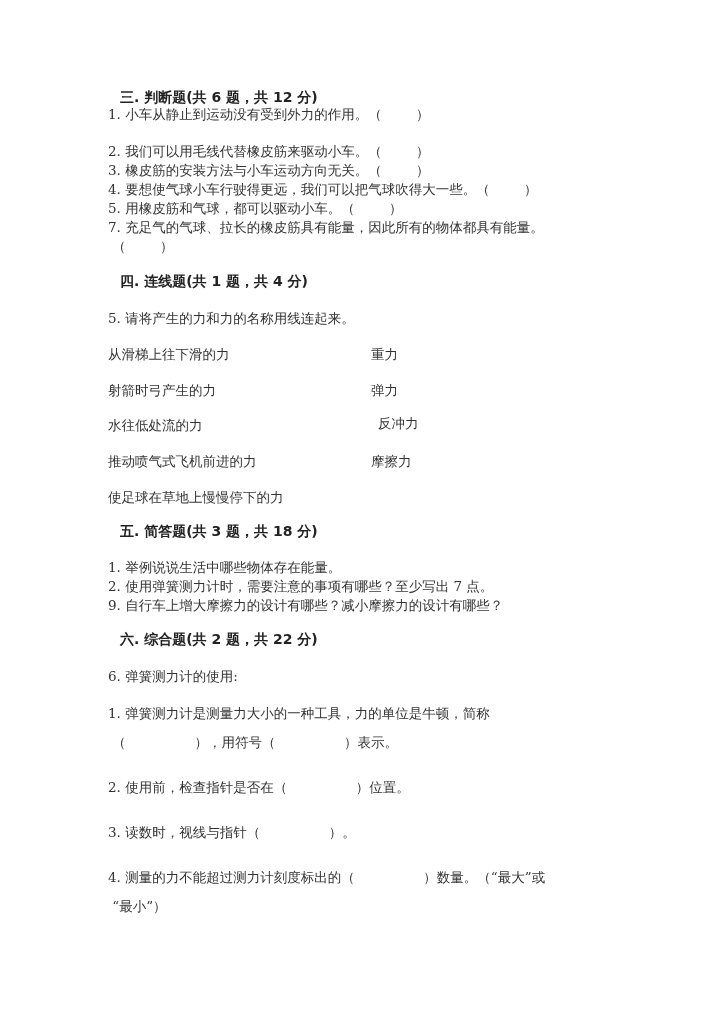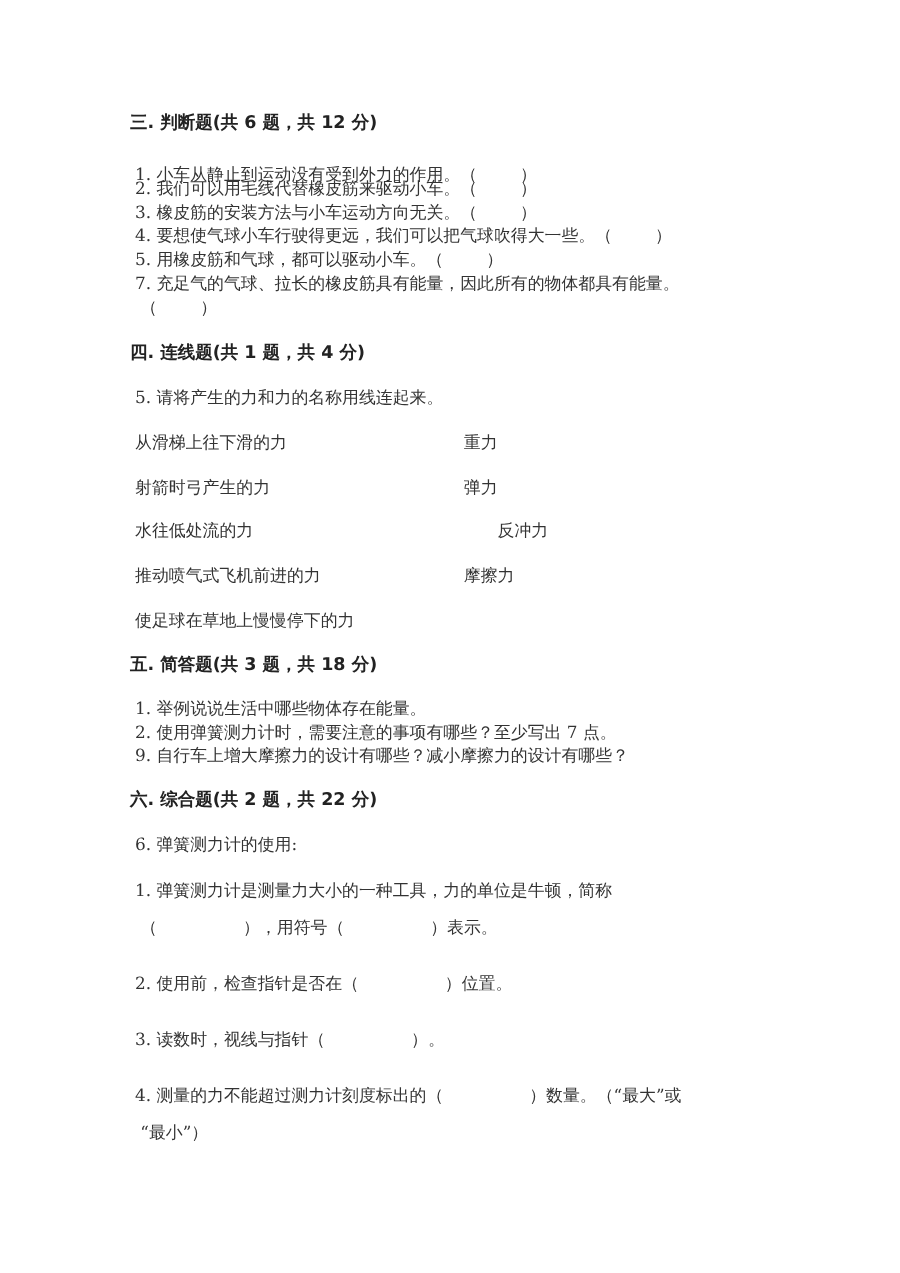--- a/index.html
+++ b/index.html
@@ -6,34 +6,34 @@
   body {
     width: 720px; height: 1018px; position: relative; overflow: hidden;
     font-family: "DejaVu Serif", "Liberation Serif", serif;
     color: #2b2b2b;
   }
   .line {
     position: absolute; left: 108px; white-space: pre;
     font-size: 13.5px; line-height: 18px; color: #333;
   }
   .heading {
-    position: absolute; left: 104px; white-space: pre;
+    position: absolute; left: 120px; white-space: pre;
     font-size: 14px; font-weight: bold; color: #222;
     font-family: "DejaVu Sans", "Liberation Sans", sans-serif;
     text-align: right;
   }
   .right { left: 371px; }
-  .right.indent { left: 398px; }
+  .right.indent { left: 378px; font-family: Liberation Mono, monospace; }
 </style>
 </head>
 <body>
 
 <div>
   <div class="heading" style="top:89px">三. 判断题(共 6 题，共 12 分)</div>
-  <div class="line" style="top:131px">1. 小车从静止到运动没有受到外力的作用。（        ）</div>
+  <div class="line" style="top:105px">1. 小车从静止到运动没有受到外力的作用。（        ）</div>
   <div class="line" style="top:142px">2. 我们可以用毛线代替橡皮筋来驱动小车。（        ）</div>
   <div class="line" style="top:161px">3. 橡皮筋的安装方法与小车运动方向无关。（        ）</div>
   <div class="line" style="top:180px">4. 要想使气球小车行驶得更远，我们可以把气球吹得大一些。（        ）</div>
   <div class="line" style="top:199px">5. 用橡皮筋和气球，都可以驱动小车。（        ）</div>
   <div class="line" style="top:218px">7. 充足气的气球、拉长的橡皮筋具有能量，因此所有的物体都具有能量。</div>
   <div class="line" style="top:237px"> （        ）</div>
 </div>
 
 <div>
   <div class="heading" style="top:273px">四. 连线题(共 1 题，共 4 分)</div>

